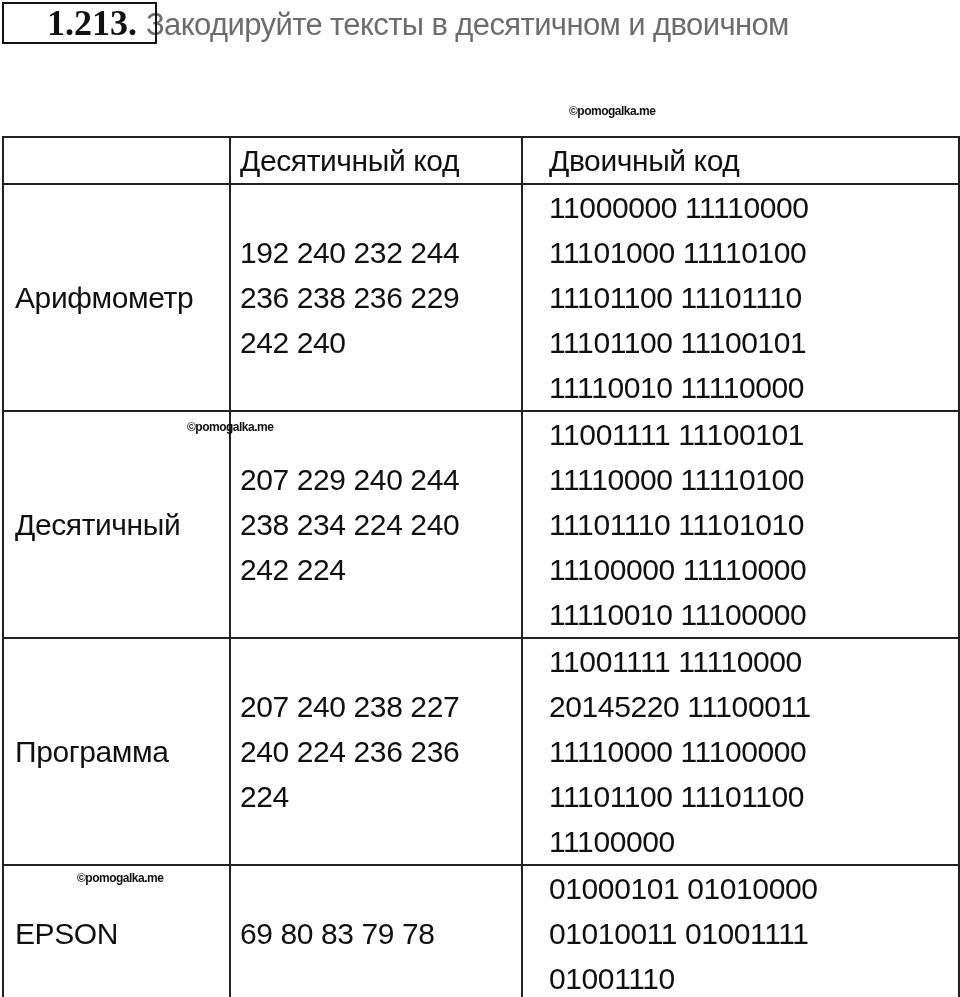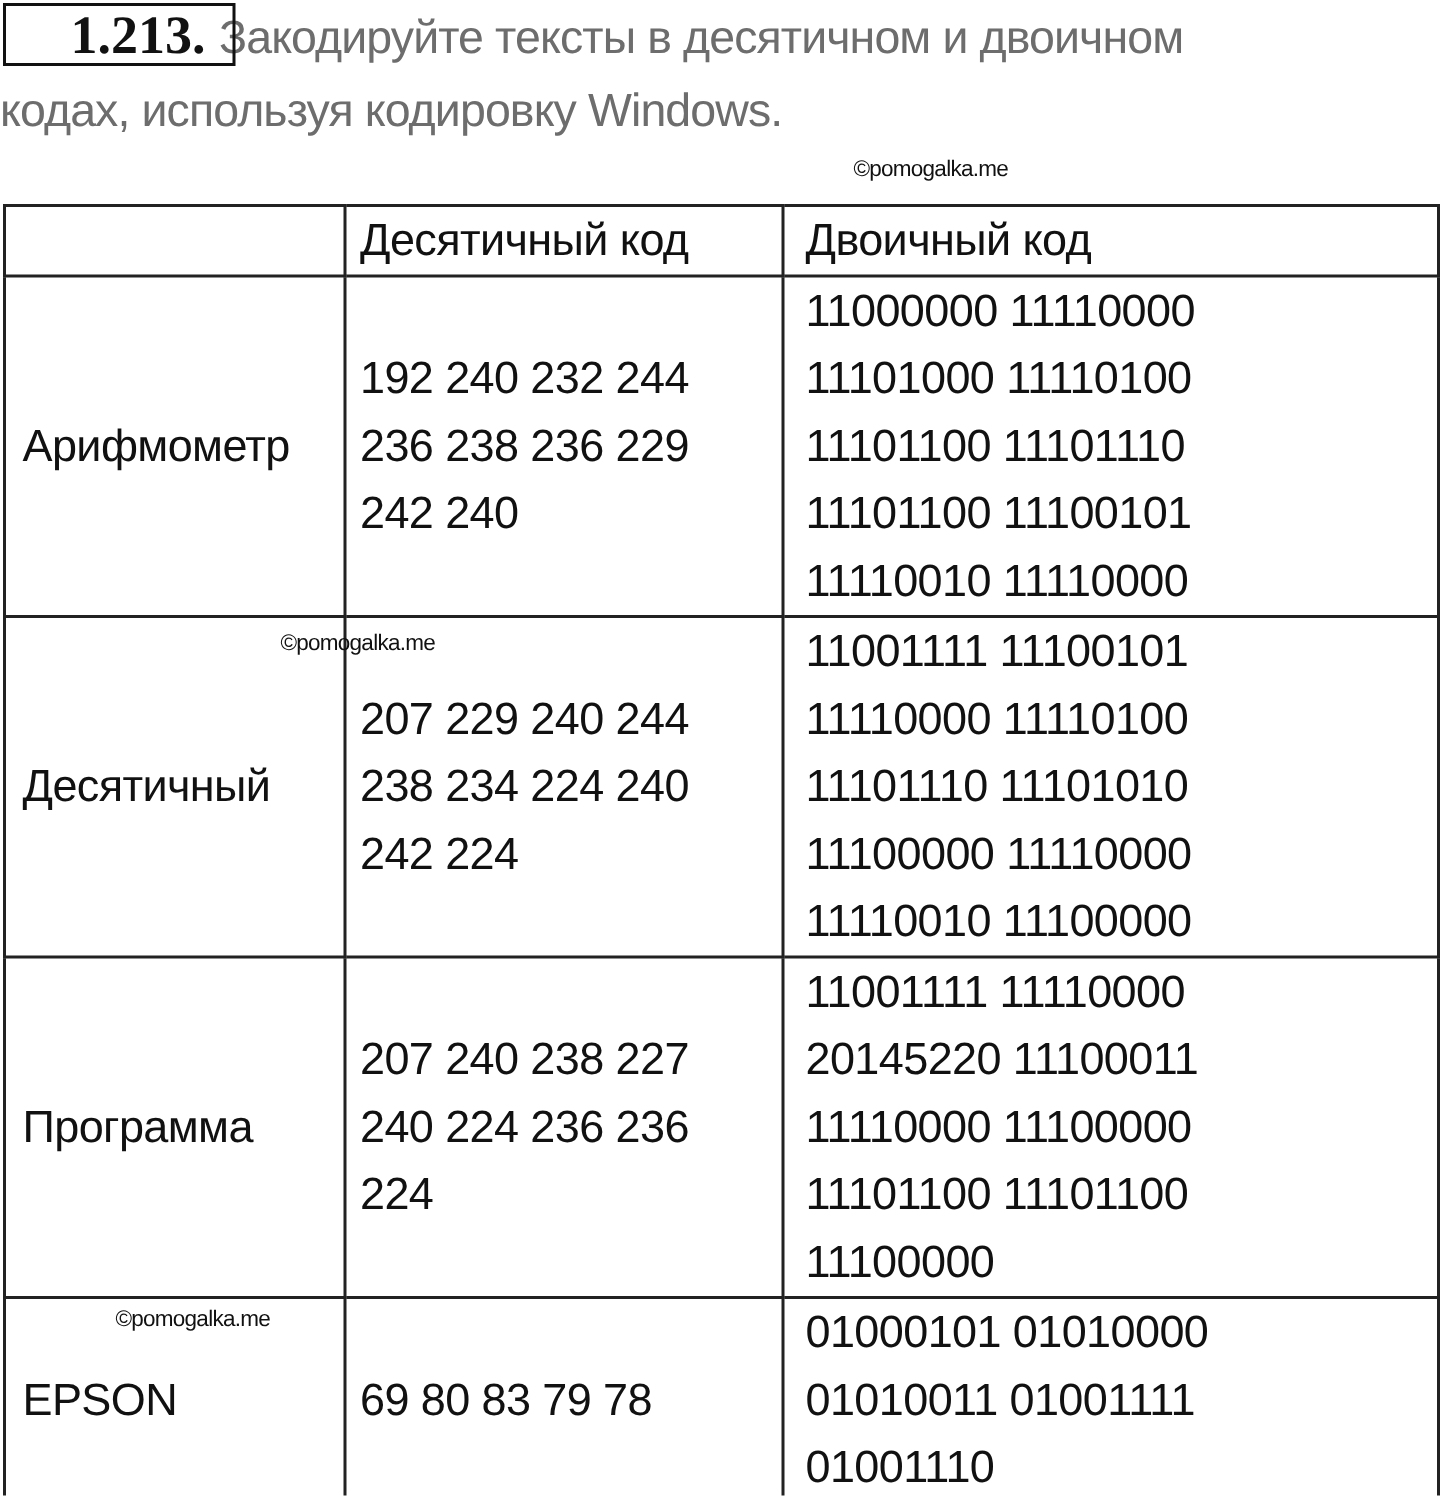--- a/index.html
+++ b/index.html
@@ -15,48 +15,47 @@
     font-weight: bold; font-size: 36px; line-height: 38px;
     text-align: center; color: #111; letter-spacing: 0px; padding-left: 25px;
   }
   .task-text {
     position: absolute; left: 0; top: 0; width: 848px;
     font-size: 31px; line-height: 49px; color: #6d6d6d;
     letter-spacing: -0.6px;
   }
   .task-text .indent { display: inline-block; width: 146px; }
   .watermark {
-    position: absolute; font-weight: normal; font-size: 15px;
+    position: absolute; font-weight: bold; font-size: 12px;
     color: #111; letter-spacing: -0.5px; white-space: nowrap;
   }
   table.codes {
     position: absolute; left: 2px; top: 136px; width: 956px;
     border-collapse: collapse; table-layout: fixed;
   }
   table.codes td {
     border: 2.5px solid #222;
     font-size: 30px; line-height: 45px; letter-spacing: -0.4px;
     padding: 0 0 0 10px; vertical-align: middle; color: #111;
     white-space: nowrap;
   }
   table.codes td.c1 { padding-left: 11px; border-radius: 27px; }
   table.codes td.c2 { padding-left: 9px; border-radius: 19px; }
-  table.codes td.c3 { padding-left: 14px; }
+  table.codes td.c3 { padding-left: 26px; }
   tr.head td { height: 44px; }
   tr.body td { height: 222px; }
   tr.body.last td { height: 133px; }
   .line { display: block; }
 </style>
 </head>
 <body>
 
 <div>
   <div class="task-text">
     <span class="indent"></span><span>Закодируйте тексты в десятичном и двоичном</span><br>
-    <span>кодах, используя кодировку Windows.</span>
   </div>
   <div class="task-number">1.213.</div>
 </div>
 
 <span class="watermark" style="left:569px; top:104px;">©pomogalka.me</span>
 
 <table class="codes">
   <colgroup>
     <col style="width:227px">
     <col style="width:292px">

